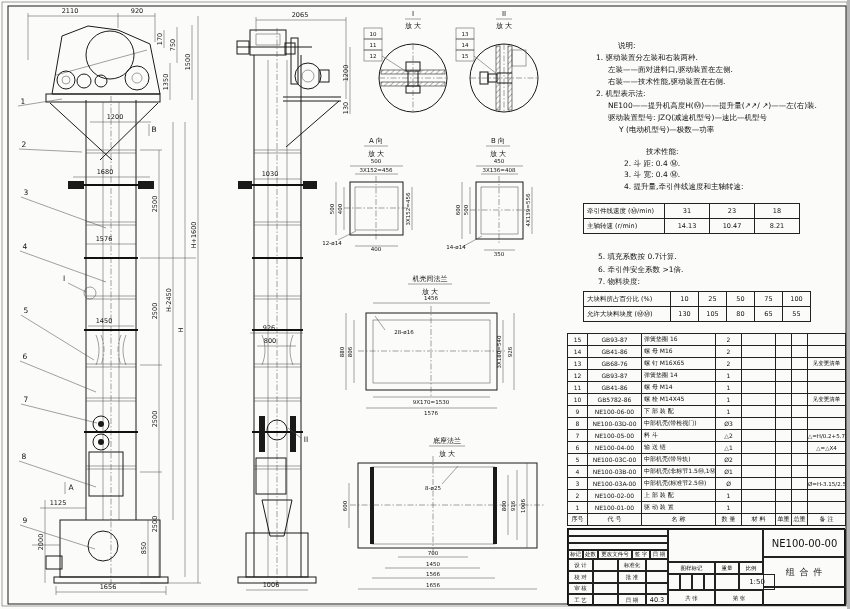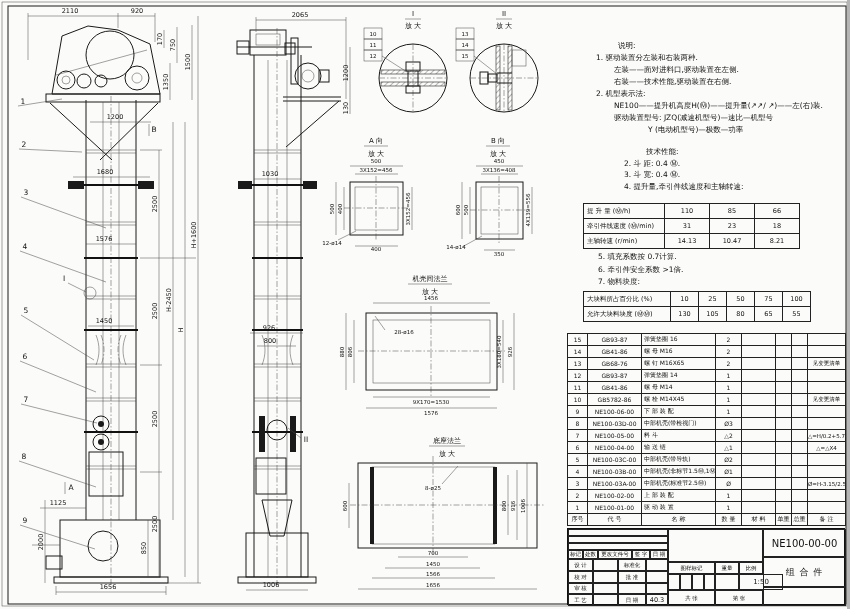--- a/index.html
+++ b/index.html
@@ -12,21 +12,21 @@
   .dash{stroke-dasharray:6 2 1.5 2;}
   .fb{fill:#1a1a1a;stroke:none;}
   text{fill:#111;}
   .dt{font-size:6.5px;text-anchor:middle;}
   .ds{font-size:5.5px;text-anchor:middle;}
   .bal{font-size:7.5px;text-anchor:middle;}
   .lbl{font-size:7px;text-anchor:middle;}
   
   .panel{position:absolute;line-height:12px;font-size:7.5px;white-space:nowrap;}
   .notes div{white-space:nowrap;}
-  .ind0{margin-left:30px;} .ind1{margin-left:8px;} .ind2{margin-left:26px;} .ind3{margin-left:60px;}
+  .ind0{margin-left:30px;} .ind1{margin-left:8px;} .ind2{margin-left:20px;} .ind3{margin-left:31px;}
   table{border-collapse:collapse;table-layout:fixed;}
   .spec td{border:1px solid #222;font-size:6.5px;text-align:center;padding:0;height:14px;
            overflow:hidden;white-space:nowrap;}
   .spec td.lab{text-align:left;padding-left:3px;}
   .bomt td{border:1px solid #222;font-size:6px;text-align:center;padding:0;height:11px;
            overflow:hidden;white-space:nowrap;}
   .bomt td.nm{text-align:left;padding-left:2px;}
   .bomt td.rm{font-size:5.5px;}
   
   #tblock{position:absolute;left:567px;top:528px;width:278px;height:77px;border:1.5px solid #111;
@@ -445,26 +445,20 @@
 </div>
 
 <table class="spec" style="position:absolute;left:583px;top:203px;width:216px;">
   <colgroup>
         <col style="width:81px">
         <col style="width:45px">
         <col style="width:45px">
         <col style="width:45px">
       </colgroup>
   <tbody>
-        <tr>
-          <td class="lab">提 升 量  (Ⓜ/h)</td>
-          <td>110</td>
-          <td>85</td>
-          <td>66</td>
-        </tr>
   <tr>
           <td class="lab">牵引件线速度 (Ⓜ/min)</td>
           <td>31</td>
           <td>23</td>
           <td>18</td>
         </tr>
   <tr>
           <td class="lab">主轴转速 (r/min)</td>
           <td>14.13</td>
           <td>10.47</td>
@@ -715,21 +709,21 @@
     <div class="big">总  装  图</div>
   </div>
   <div class="cell" style="left:100px;top:33px;width:47px;height:12px;">图样标记</div>
   <div class="cell" style="left:147px;top:33px;width:24px;height:12px;">重量</div>
   <div class="cell" style="left:171px;top:33px;width:24px;height:12px;">比例</div>
   <div class="cell" style="left:100px;top:45px;width:12px;height:16px;"></div>
   <div class="cell" style="left:112px;top:45px;width:12px;height:16px;"></div>
   <div class="cell" style="left:124px;top:45px;width:12px;height:16px;"></div>
   <div class="cell" style="left:136px;top:45px;width:11px;height:16px;"></div>
   <div class="cell" style="left:147px;top:45px;width:24px;height:16px;"></div>
-  <div class="cell" style="left:171px;top:45px;width:44px;height:16px;font-size:7px;">1:50</div>
+  <div class="cell" style="left:171px;top:45px;width:36px;height:16px;font-size:7px;">1:50</div>
   <div class="cell" style="left:100px;top:61px;width:47px;height:16px;">共    张</div>
   <div class="cell" style="left:147px;top:61px;width:48px;height:16px;">第    张</div>
 
   <div class="cell" style="left:195px;top:0;width:83px;height:28px;font-size:10px;border-width:1px;text-align:center;">NE100-00-00</div>
   <div class="cell big" style="left:195px;top:28px;width:83px;height:30px;">组 合 件</div>
   <div class="cell" style="left:195px;top:58px;width:83px;height:19px;"></div>
 </div>
 
 </div>
 

